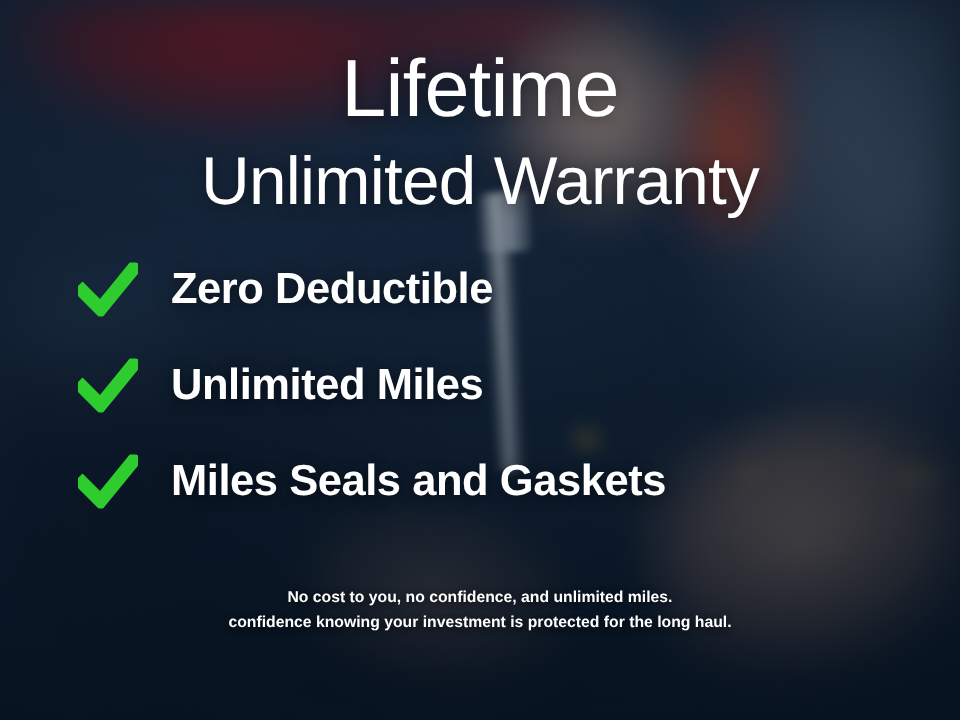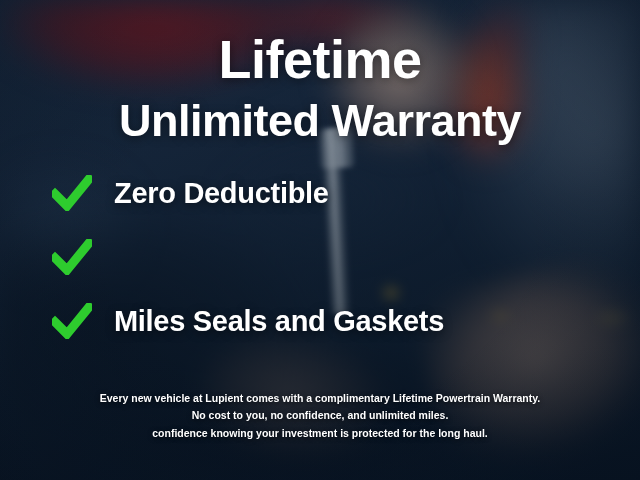--- a/index.html
+++ b/index.html
@@ -156,21 +156,21 @@
     position: absolute;
     inset: 0;
     display: flex;
     flex-direction: column;
     align-items: center;
   }
 
   .headline {
     text-align: center;
     color: #ffffff;
-    font-weight: 700;
+    font-weight: 400;
     letter-spacing: -0.5px;
     text-shadow: 0 2px 10px rgba(0,0,0,0.45);
     line-height: 1.0;
   }
   .headline-1 {
     margin-top: 32px;
     font-size: 54px;
   }
   .headline-2 {
     margin-top: 12px;
@@ -253,31 +253,31 @@
         <svg class="check-icon" viewBox="0 0 40 36">
           <path d="M3 19 L15 31 L37 4" fill="none" stroke="#2ECC2E" stroke-width="9" stroke-linecap="square" stroke-linejoin="miter"></path>
         </svg>
         <span class="feature-label">Zero Deductible</span>
       </div>
 
       <div class="feature-row">
         <svg class="check-icon" viewBox="0 0 40 36">
           <path d="M3 19 L15 31 L37 4" fill="none" stroke="#2ECC2E" stroke-width="9" stroke-linecap="square" stroke-linejoin="miter"></path>
         </svg>
+        <span class="feature-label">Unlimited Miles</span>
       </div>
 
       <div class="feature-row">
         <svg class="check-icon" viewBox="0 0 40 36">
           <path d="M3 19 L15 31 L37 4" fill="none" stroke="#2ECC2E" stroke-width="9" stroke-linecap="square" stroke-linejoin="miter"></path>
         </svg>
         <span class="feature-label">Miles Seals and Gaskets</span>
       </div>
 
     </div>
 
     <div class="blurb">
-      <span class="blurb-line">Every new vehicle at Lupient comes with a complimentary Lifetime Powertrain Warranty.</span>
       <span class="blurb-line">No cost to you, no confidence, and unlimited miles.</span>
       <span class="blurb-line">confidence knowing your investment is protected for the long haul.</span>
     </div>
 
   </div>
 </div>
 
 </body></html>

